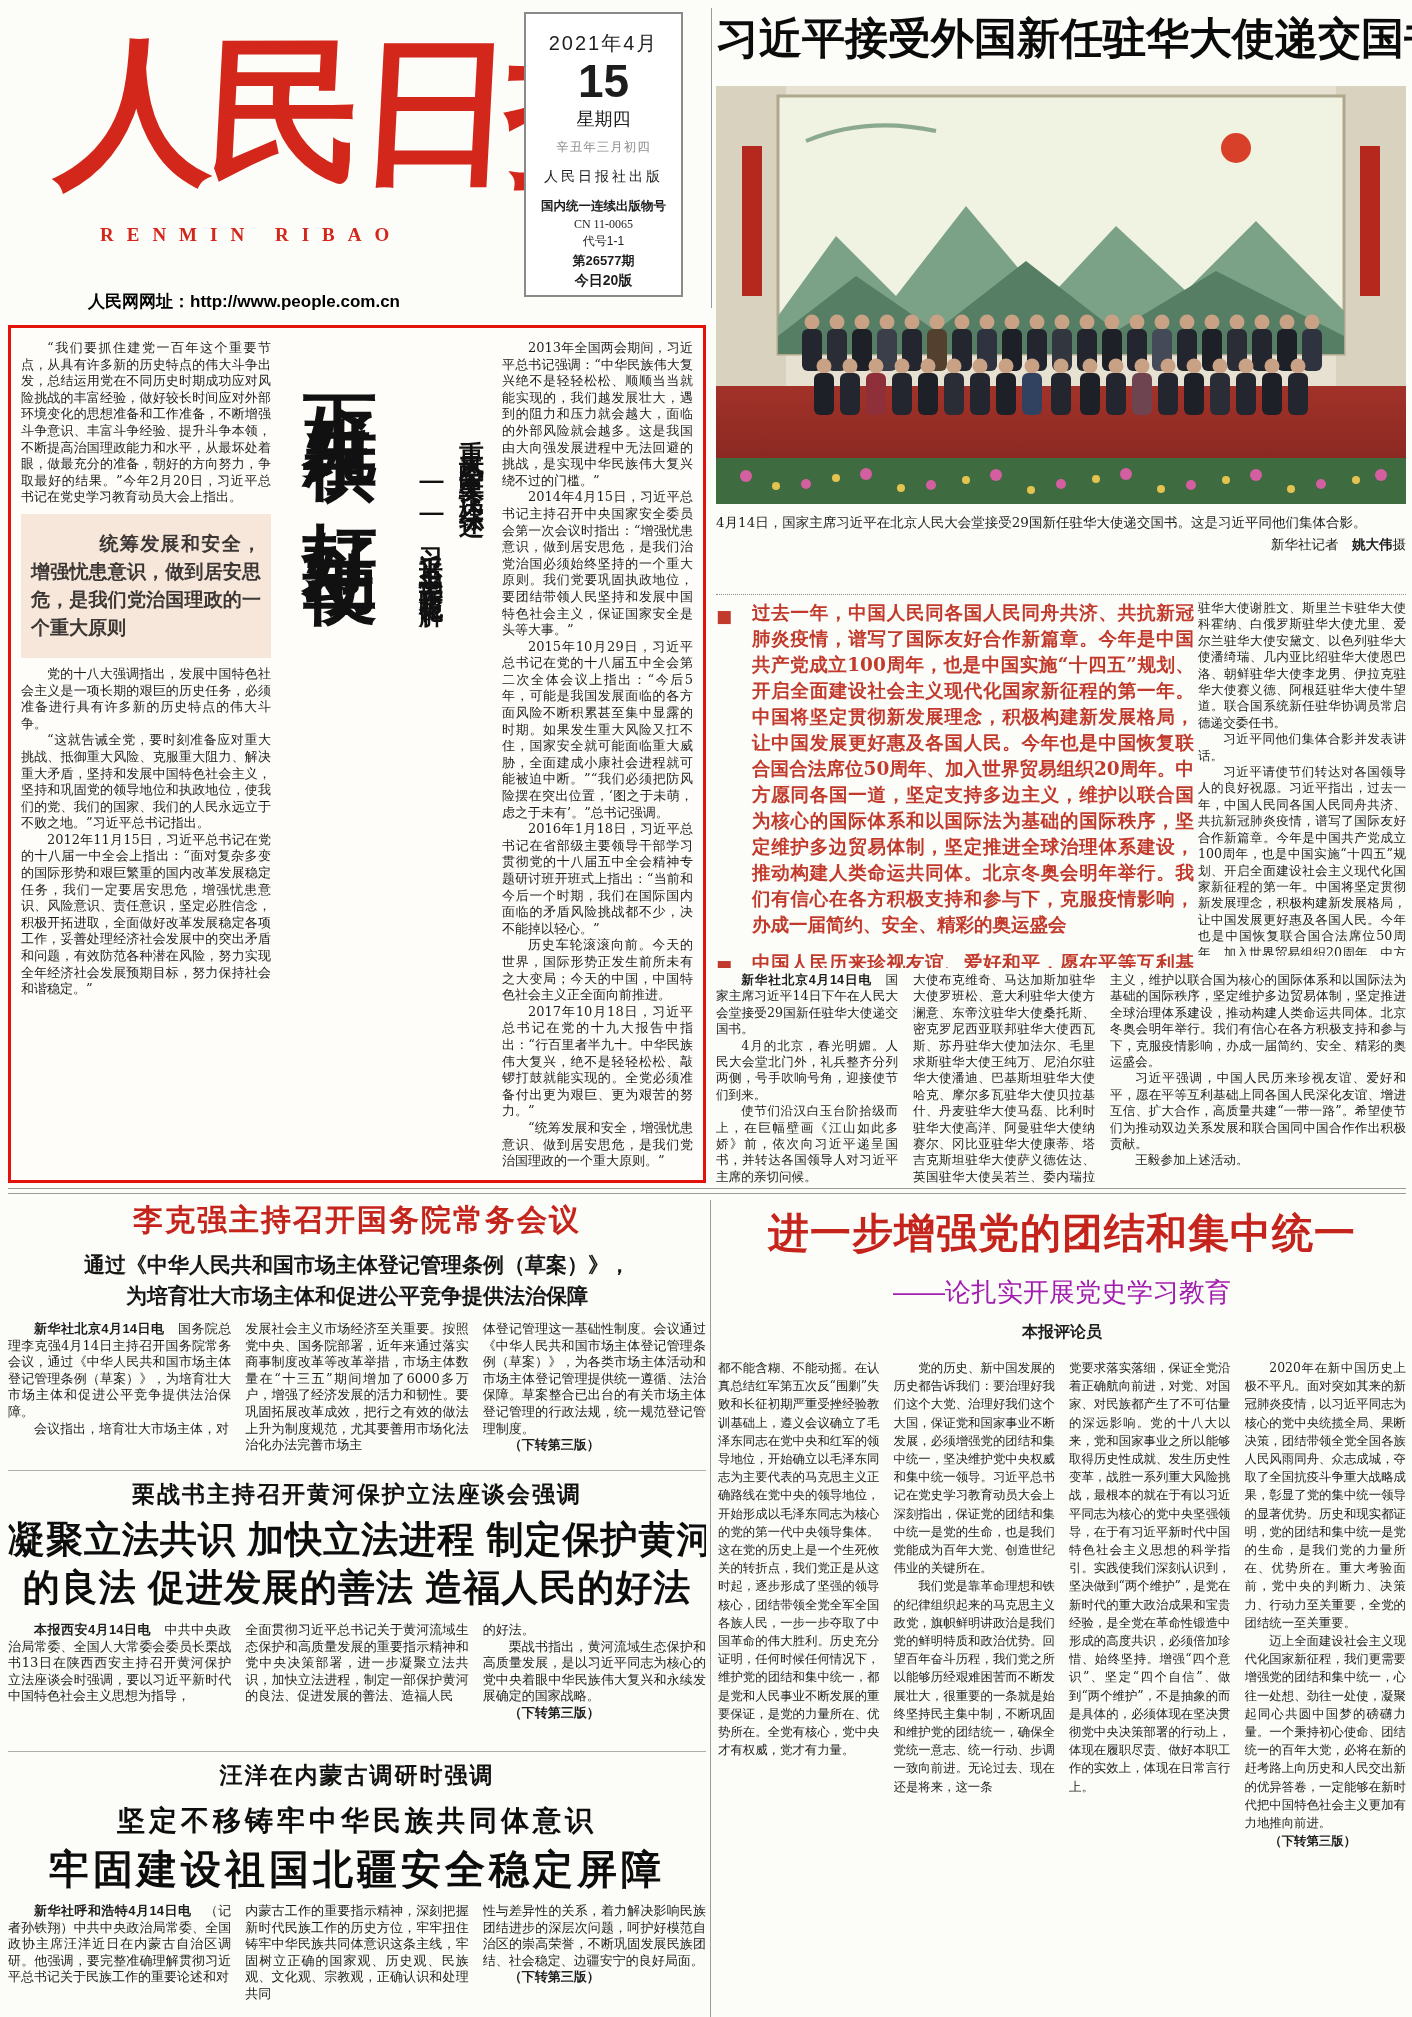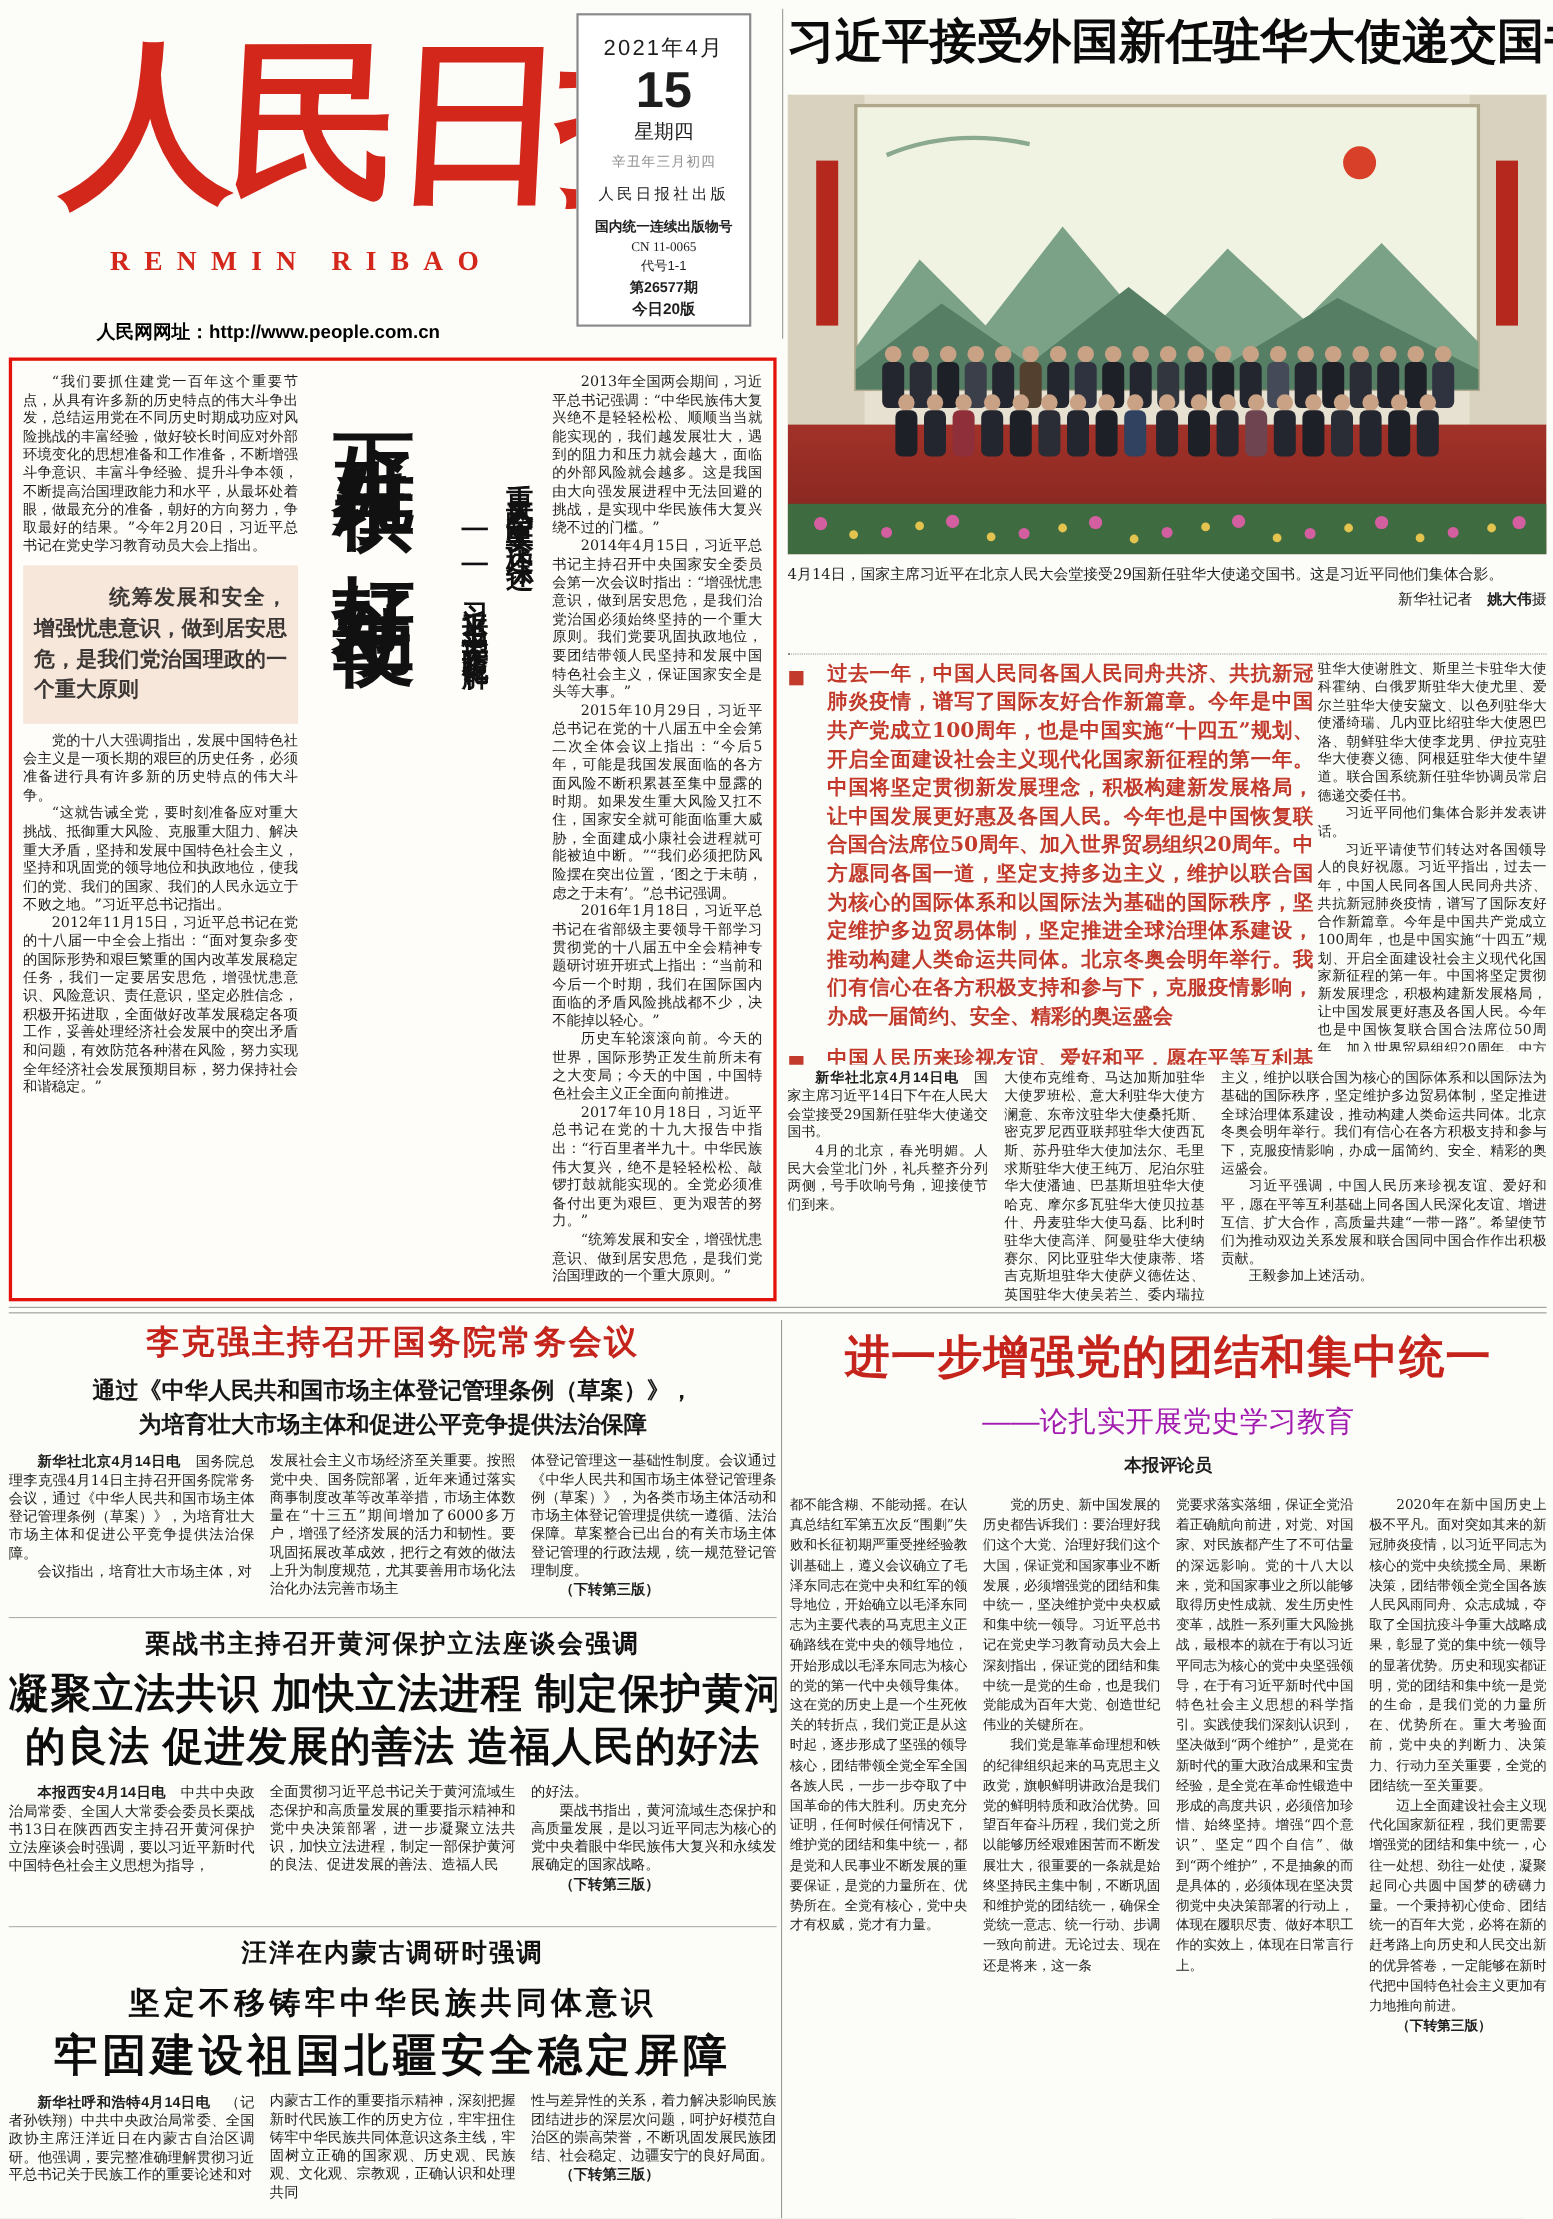--- a/index.html
+++ b/index.html
@@ -5,21 +5,21 @@
   html,body{margin:0;padding:0;background:#e9e9e9}
   .page{position:relative;width:1412px;height:2017px;background:#fcfcf9;overflow:hidden;
         font-family:"DejaVu Serif","Liberation Serif",serif;color:#1d1d1d}
   .abs{position:absolute}
   p{margin:0}
   
   .logo{left:58px;top:6px;width:492px;height:210px;display:flex;justify-content:space-between;align-items:center;
         font-family:"DejaVu Serif",serif;font-weight:900;font-size:158px;line-height:1;color:#d3271b;
         transform:skewX(-3deg);letter-spacing:-8px;white-space:nowrap}
   .roman{left:100px;top:224px;width:360px;color:#d3271b;font-family:"Liberation Serif",serif;
-         font-weight:700;font-size:25px;letter-spacing:13px;white-space:nowrap}
+         font-weight:700;font-size:19px;letter-spacing:13px;white-space:nowrap}
   .site{left:88px;top:290px;font-family:"Liberation Sans",sans-serif;font-weight:700;font-size:17px;color:#000}
   .datebox{left:524px;top:12px;width:155px;height:281px;border:2px solid #8a8a8a;background:#fff;
            text-align:center;font-family:"Liberation Sans",sans-serif}
   .db-my{margin-top:16px;font-size:20px;letter-spacing:2px}
   .db-day{font-size:46px;font-weight:700;line-height:1.05;font-family:"Liberation Sans",sans-serif}
   .db-week{font-size:18px;margin-top:2px}
   .db-lunar{font-size:12.5px;color:#8d8d8d;margin-top:8px;letter-spacing:1px}
   .db-pub{font-size:14px;margin-top:12px;letter-spacing:3px;font-family:"DejaVu Serif",serif}
   .db-serial-label{font-size:12.5px;font-weight:700;margin-top:12px}
   .db-serial{font-size:12px;margin-top:2px;font-family:"Liberation Serif",serif}
@@ -223,20 +223,21 @@
   <div class="abs colright smalltext">
     <p class="ni">驻华大使谢胜文、斯里兰卡驻华大使科霍纳、白俄罗斯驻华大使尤里、爱尔兰驻华大使安黛文、以色列驻华大使潘绮瑞、几内亚比绍驻华大使恩巴洛、朝鲜驻华大使李龙男、伊拉克驻华大使赛义德、阿根廷驻华大使牛望道。联合国系统新任驻华协调员常启德递交委任书。</p>
     <p>习近平同他们集体合影并发表讲话。</p>
     <p>习近平请使节们转达对各国领导人的良好祝愿。习近平指出，过去一年，中国人民同各国人民同舟共济、共抗新冠肺炎疫情，谱写了国际友好合作新篇章。今年是中国共产党成立100周年，也是中国实施“十四五”规划、开启全面建设社会主义现代化国家新征程的第一年。中国将坚定贯彻新发展理念，积极构建新发展格局，让中国发展更好惠及各国人民。今年也是中国恢复联合国合法席位50周年、加入世界贸易组织20周年。中方愿同各国一道，坚定支持多边</p>
   </div>
 
   <div class="abs bottomblock smalltext">
     <div class="bcol" style="width:182px">
       <p><b class="lead">新华社北京4月14日电</b><span>　国家主席习近平14日下午在人民大会堂接受29国新任驻华大使递交国书。</span></p>
       <p>4月的北京，春光明媚。人民大会堂北门外，礼兵整齐分列两侧，号手吹响号角，迎接使节们到来。</p>
+      <p>使节们沿汉白玉台阶拾级而上，在巨幅壁画《江山如此多娇》前，依次向习近平递呈国书，并转达各国领导人对习近平主席的亲切问候。</p>
 
     </div>
     <div class="bcol" style="width:182px">
       <p class="ni">大使布克维奇、马达加斯加驻华大使罗班松、意大利驻华大使方澜意、东帝汶驻华大使桑托斯、密克罗尼西亚联邦驻华大使西瓦斯、苏丹驻华大使加法尔、毛里求斯驻华大使王纯万、尼泊尔驻华大使潘迪、巴基斯坦驻华大使哈克、摩尔多瓦驻华大使贝拉基什、丹麦驻华大使马磊、比利时驻华大使高洋、阿曼驻华大使纳赛尔、冈比亚驻华大使康蒂、塔吉克斯坦驻华大使萨义德佐达、英国驻华大使吴若兰、委内瑞拉驻华大使普拉森西亚、日本驻华大使垂秀夫、南非</p>
     </div>
     <div class="bcol" style="flex:1">
       <p class="ni">主义，维护以联合国为核心的国际体系和以国际法为基础的国际秩序，坚定维护多边贸易体制，坚定推进全球治理体系建设，推动构建人类命运共同体。北京冬奥会明年举行。我们有信心在各方积极支持和参与下，克服疫情影响，办成一届简约、安全、精彩的奥运盛会。</p>
       <p>习近平强调，中国人民历来珍视友谊、爱好和平，愿在平等互利基础上同各国人民深化友谊、增进互信、扩大合作，高质量共建“一带一路”。希望使节们为推动双边关系发展和联合国同中国合作作出积极贡献。</p>
       <p>王毅参加上述活动。</p>
     </div>

